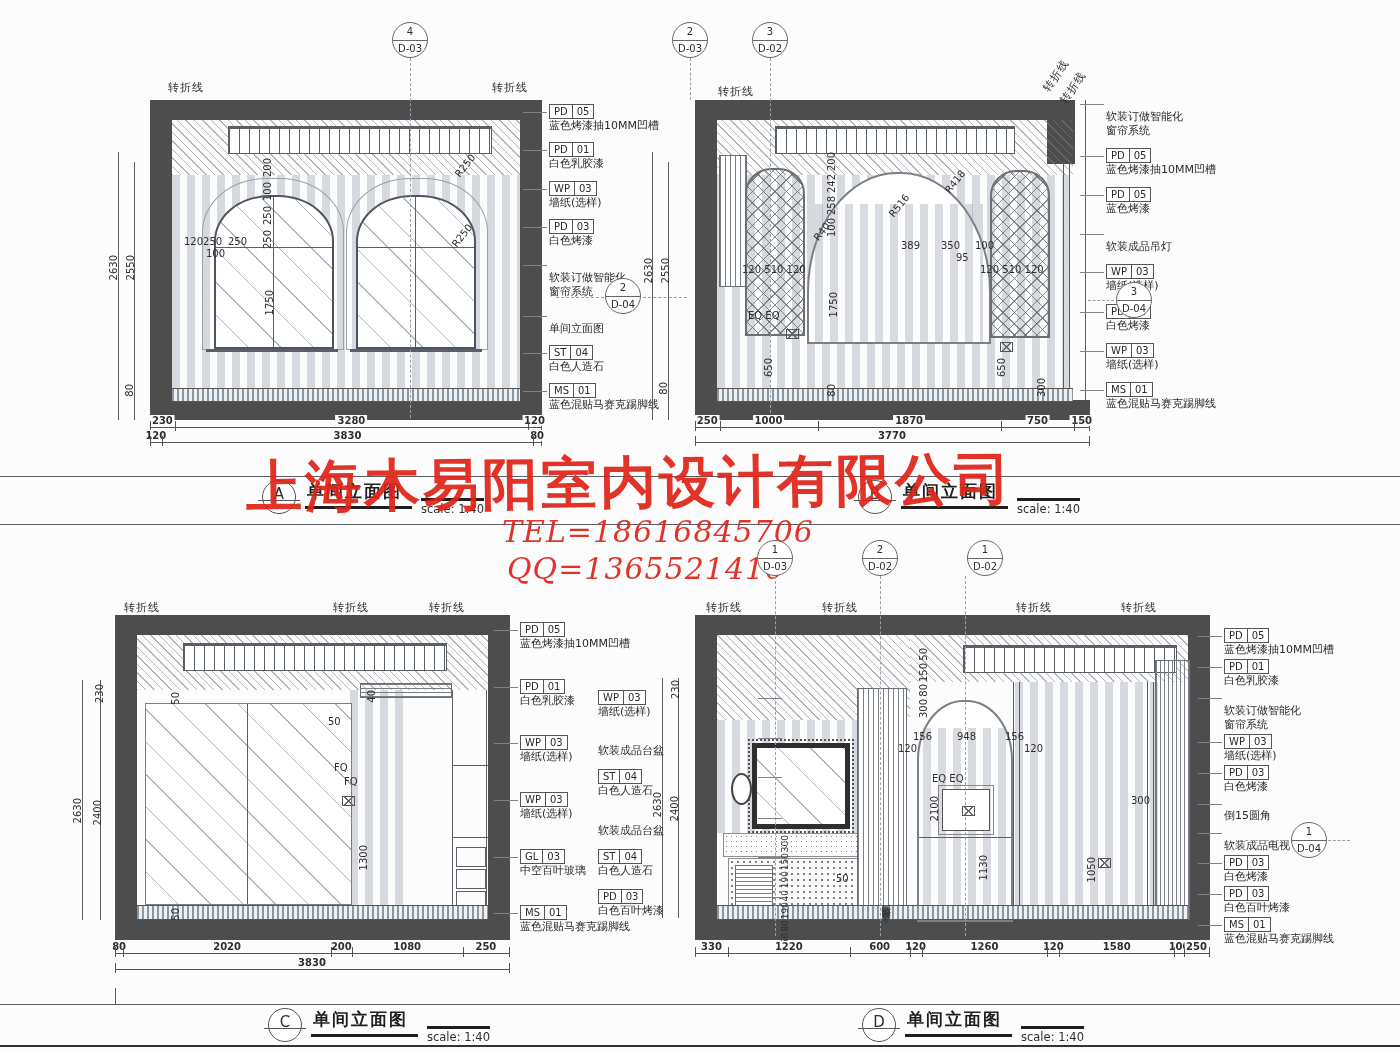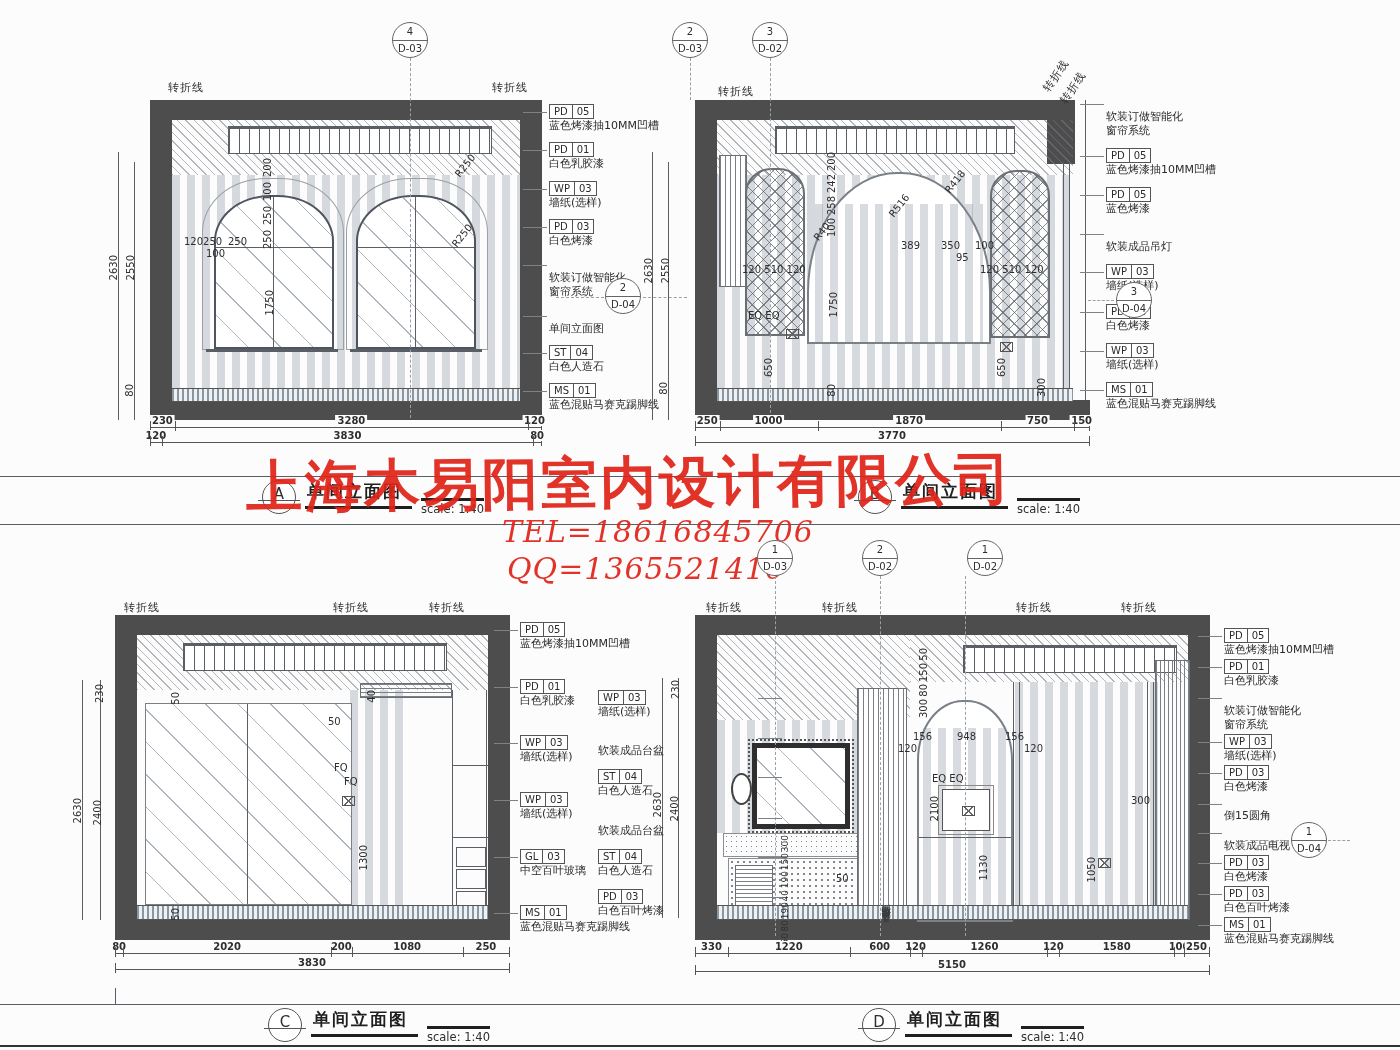--- a/index.html
+++ b/index.html
@@ -625,27 +625,20 @@
         <i>1580</i>
       </b>
       <b class="seg" style="flex-grow: 100;">
         <i>100</i>
       </b>
       <b class="seg" style="flex-grow: 250;">
         <i>250</i>
       </b>
       <b class="end"></b>
     </div>
-  <div class="chain" style="left:695px;top:964px;width:515px">
-
-  <b class="seg" style="flex-grow: 5150;">
-        <i>5150</i>
-      </b>
-      <b class="end"></b>
-    </div>
 
   <div class="colist leads-r" style="left:598px;top:690px;width:160px;height:228px">
 
   <div class="co">
         <span class="lead"></span>
         <span class="cbox">
           <i>WP</i>
           <i>03</i>
         </span>
         <span class="tx">墙纸(选样)</span>

